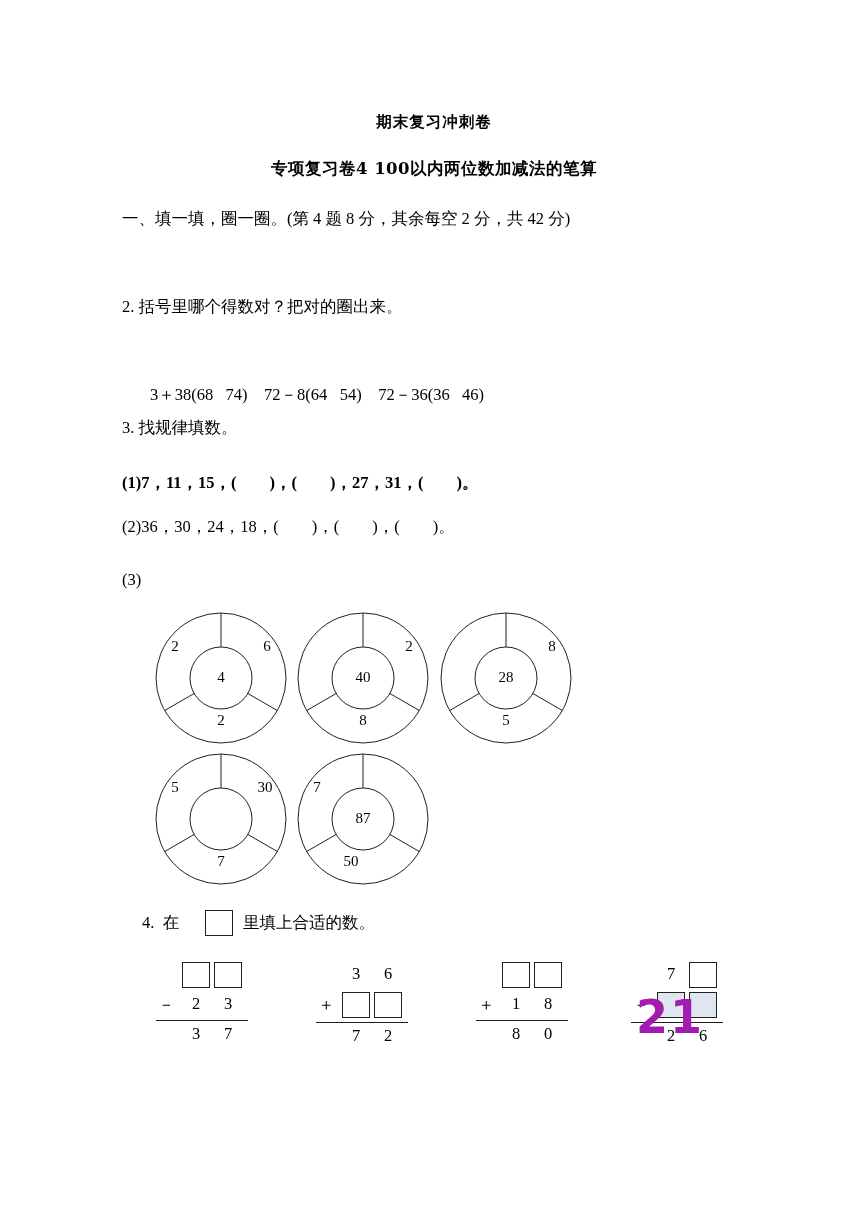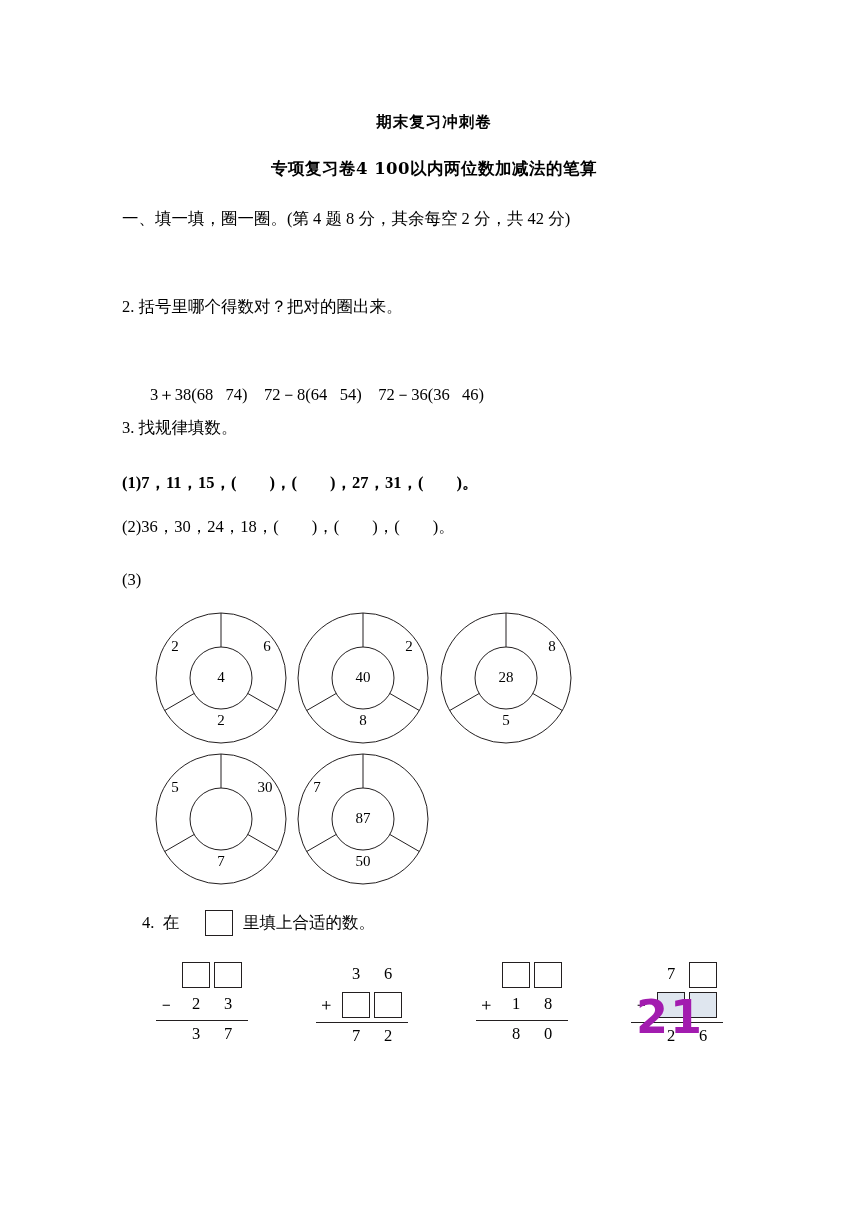--- a/index.html
+++ b/index.html
@@ -177,21 +177,21 @@
   <div class="wheel" style="left:297px; top:753px;">
     <svg width="132" height="132" viewBox="0 0 132 132">
       <circle cx="66" cy="66" r="65" fill="none" stroke="#231f20" stroke-width="1"></circle>
       <circle cx="66" cy="66" r="31" fill="none" stroke="#231f20" stroke-width="1"></circle>
       <line x1="66" y1="1" x2="66" y2="35" stroke="#231f20" stroke-width="1"></line>
       <line x1="122.3" y1="98.5" x2="92.9" y2="81.5" stroke="#231f20" stroke-width="1"></line>
       <line x1="9.7" y1="98.5" x2="39.1" y2="81.5" stroke="#231f20" stroke-width="1"></line>
     </svg>
     <div class="wnum" style="left:6px; top:26px; width:28px;">7</div>
     <div class="wnum" style="left:98px; top:26px; width:28px;"></div>
-    <div class="wnum" style="left:48px; top:100px; width:36px;">50</div>
+    <div class="wnum" style="left:36px; top:100px; width:36px;">50</div>
     <div class="wnum" style="left:50px; top:57px; width:32px;">87</div>
   </div>
 
   <div class="line q4">4.  在</div>
   <div class="q4boxinline" style="left:205px; top:910px;"></div>
   <div class="line" style="top:912px; left:243px;">里填上合适的数。</div>
 
   <div class="vcalc" style="left:170px; top:962px; width:120px; height:100px;">
     <div class="box" style="position:absolute; left:12px; top:0px; width:28px; height:26px;"></div>
     <div class="box" style="position:absolute; left:44px; top:0px; width:28px; height:26px;"></div>

